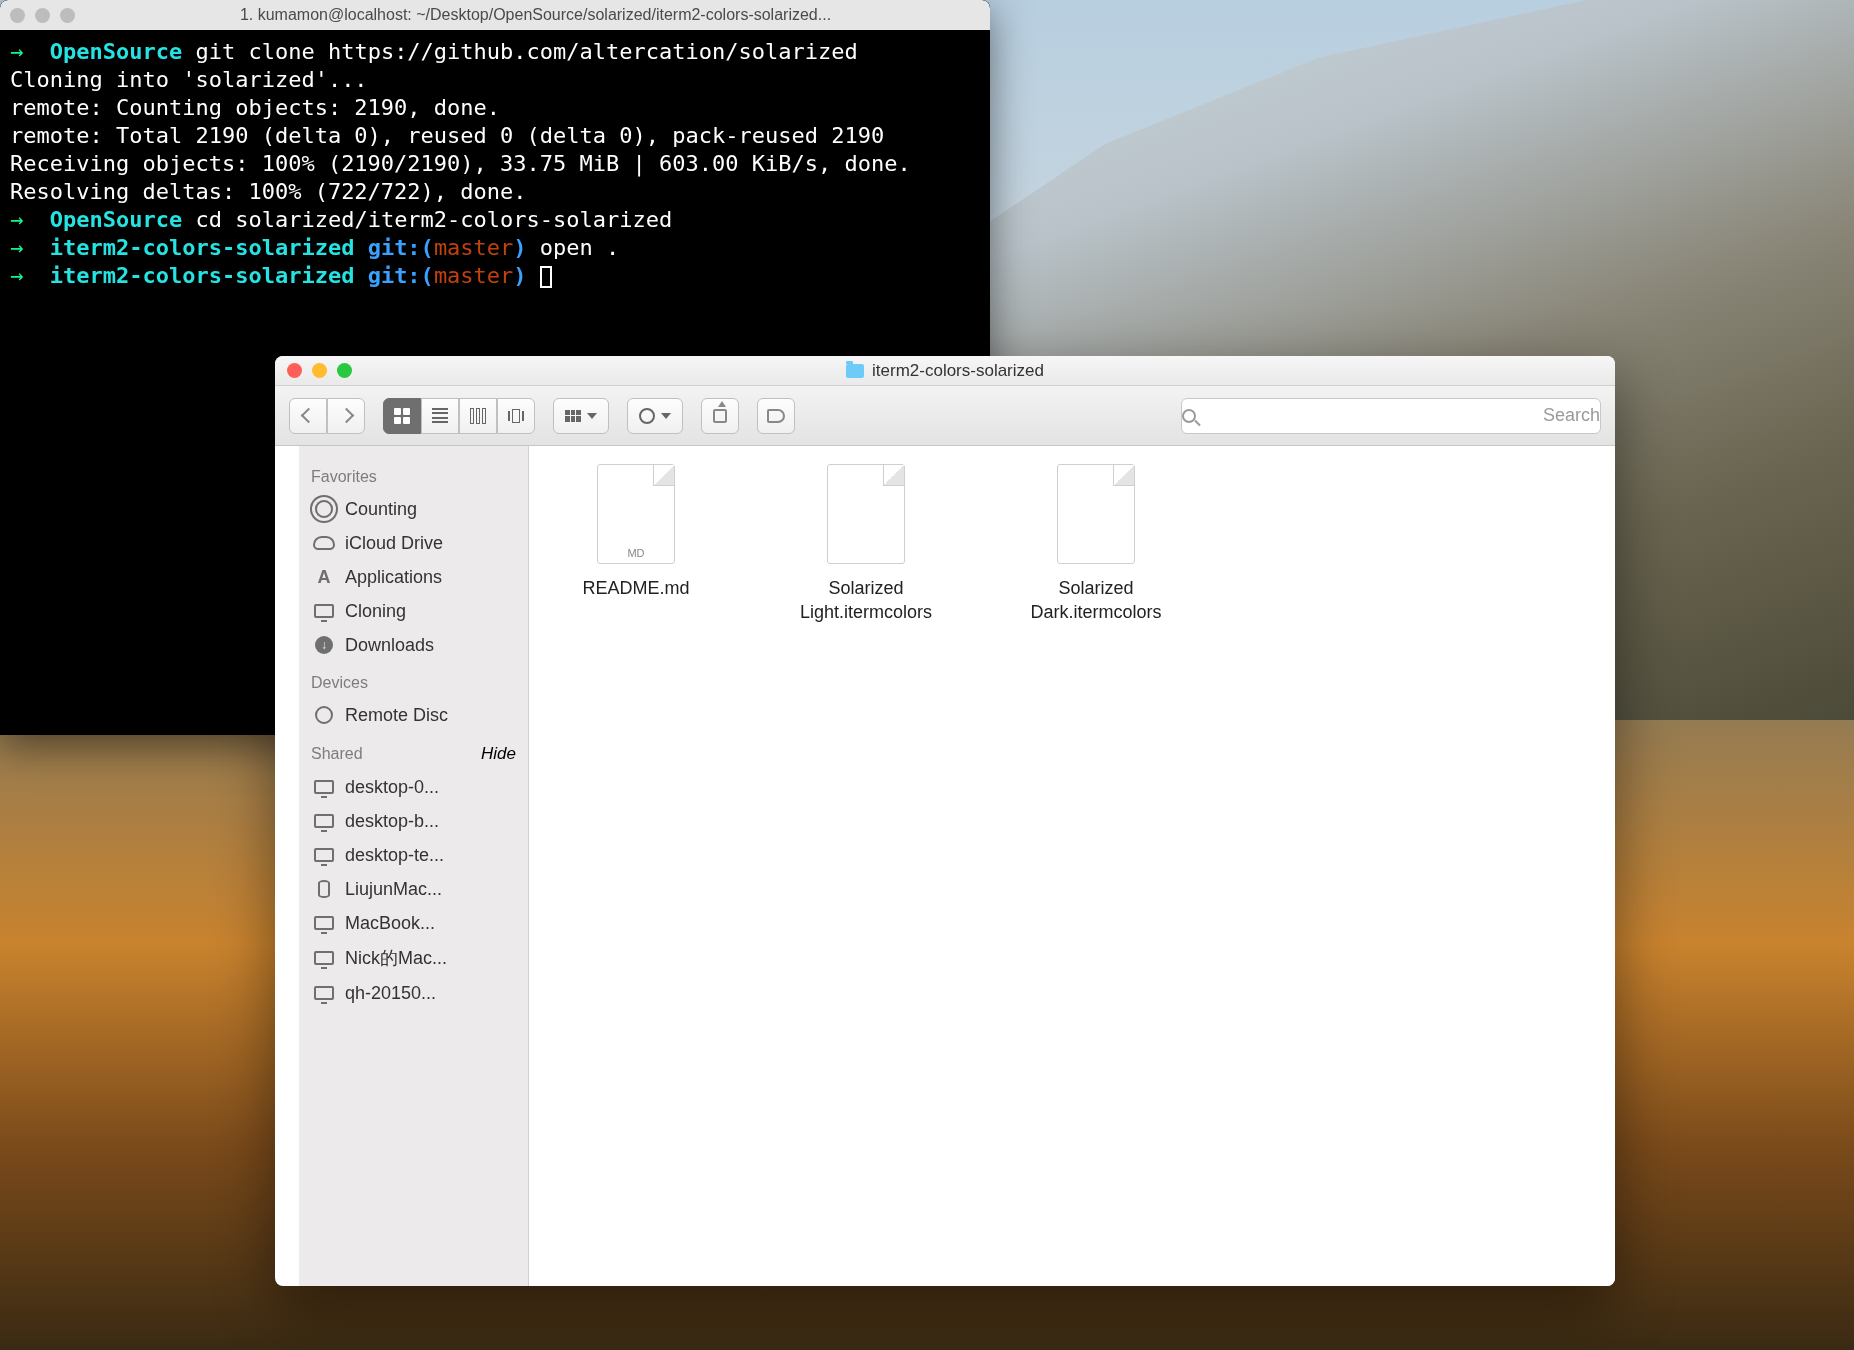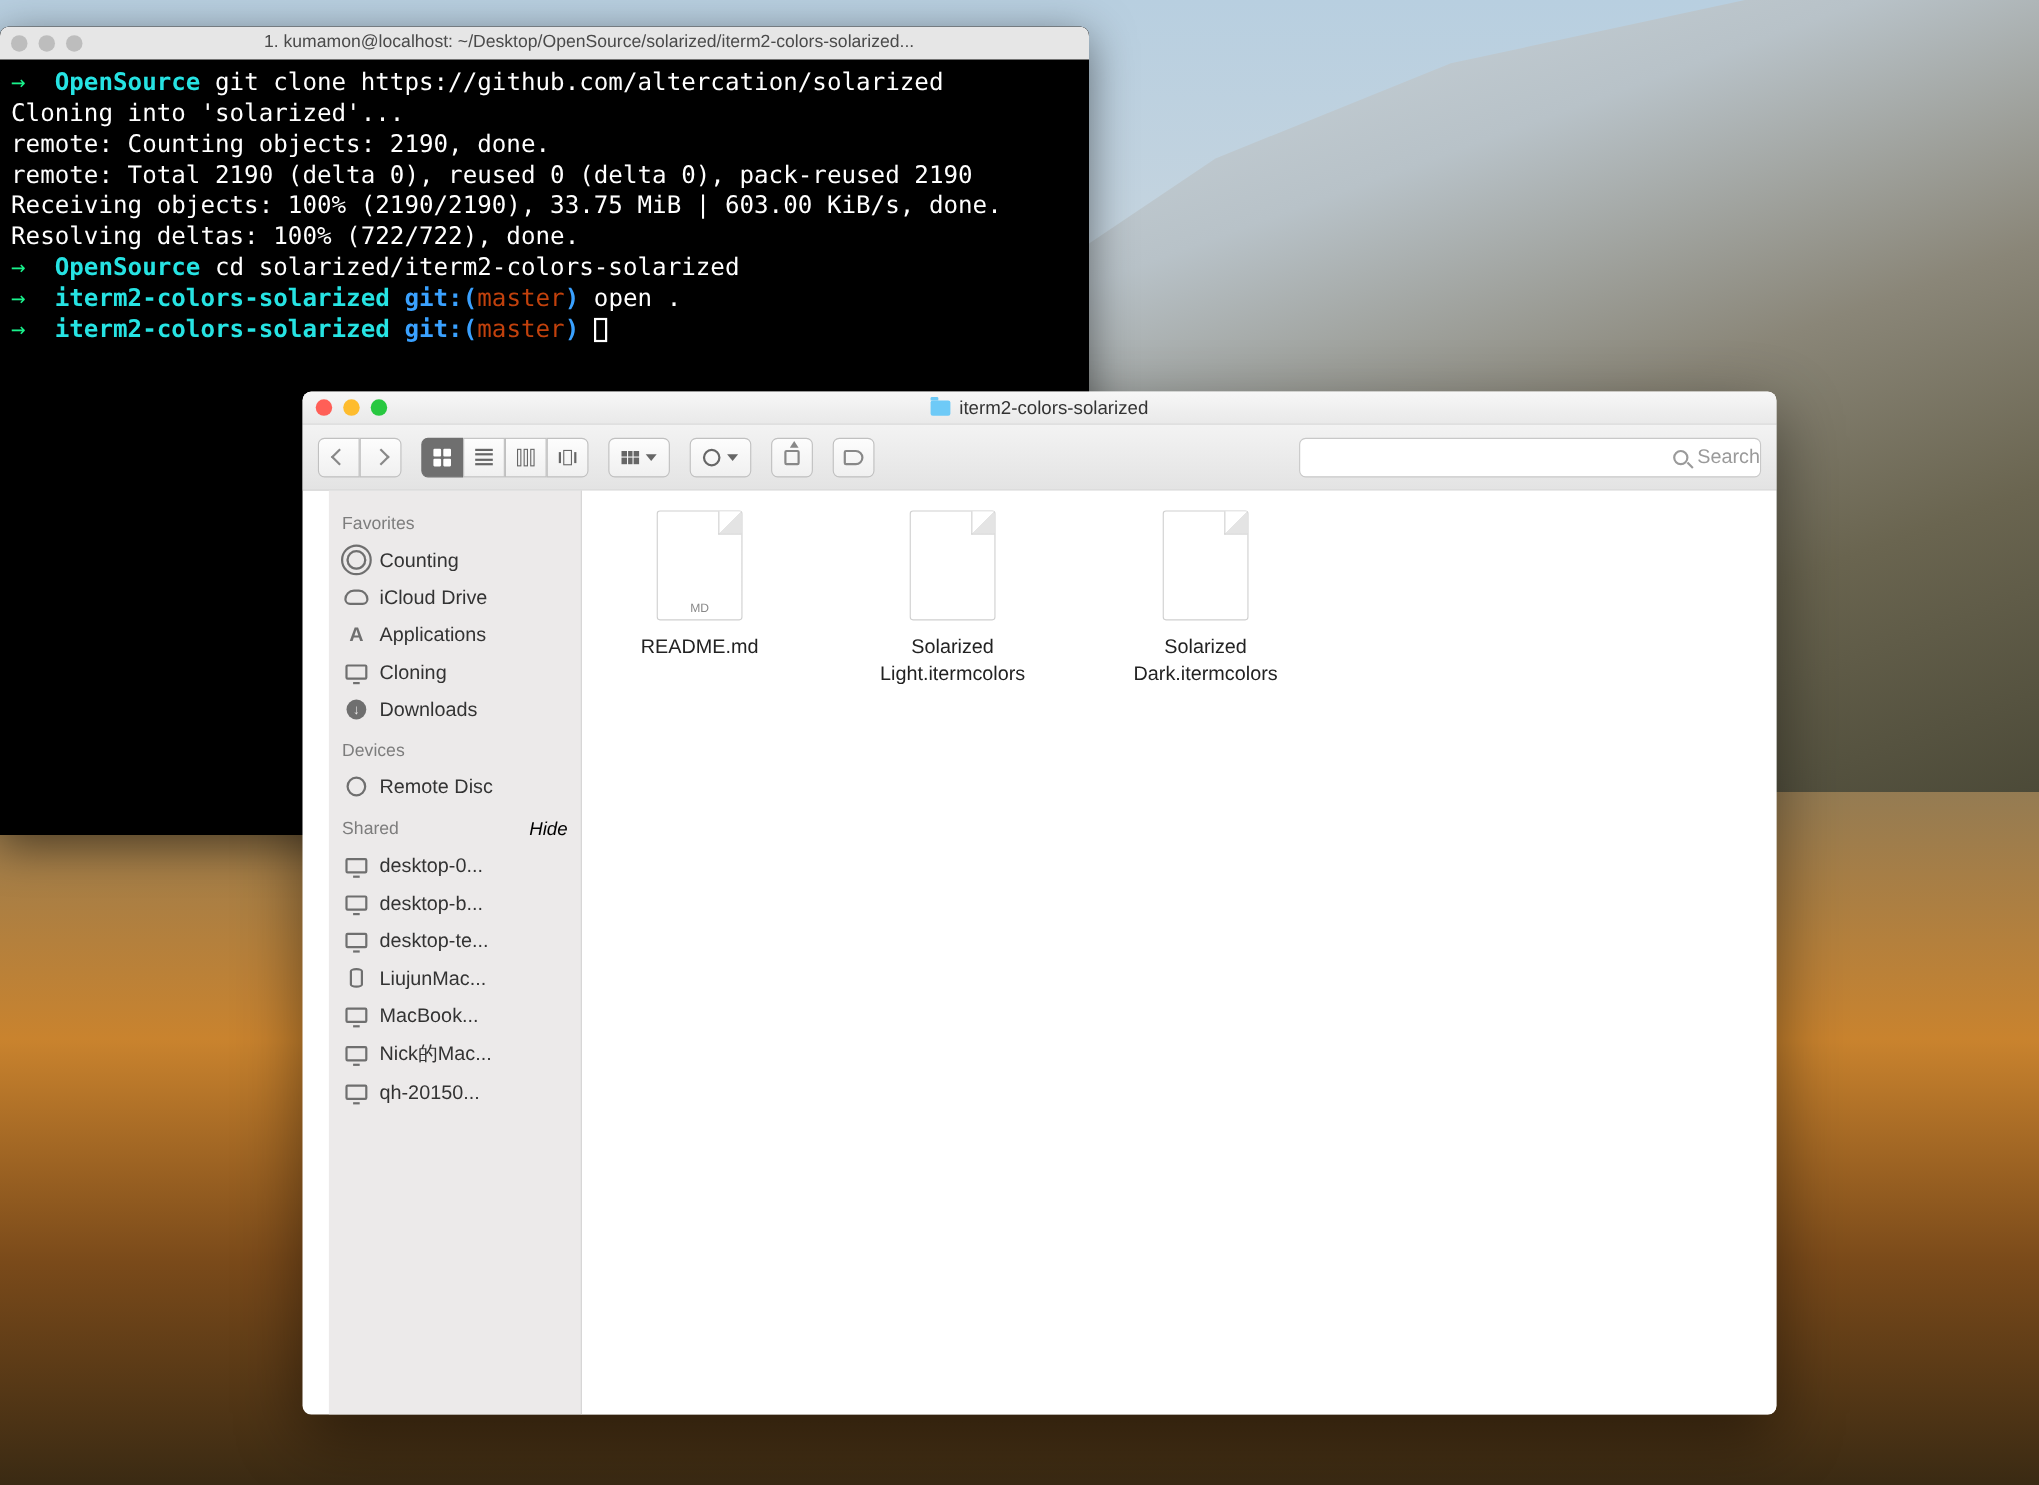--- a/index.html
+++ b/index.html
@@ -1,20 +1,20 @@
 <!DOCTYPE html>
 <html><head>
 <meta charset="utf-8">
 <style>
   * { margin:0; padding:0; box-sizing:border-box; }
   html,body{width:1854px;height:1350px;overflow:hidden;font-family:-apple-system,"Helvetica Neue",Arial,sans-serif;}
   .desktop{position:relative;width:1854px;height:1350px;background:linear-gradient(to bottom,#b8cfe0 0%,#cfd8de 30%,#8a7a5a 50%,#c9832e 70%,#7a4a1a 85%,#3a2a13 100%);}
   .mountain{position:absolute;top:0;right:0;width:1070px;height:720px;background:linear-gradient(160deg,#d0dbe3 0%,#b8c2c8 30%,#8a8678 55%,#6a6550 75%,#4c4a38 100%);clip-path:polygon(0 55%,15% 35%,30% 20%,50% 8%,75% 0,100% 0,100% 100%,0 100%);}
   
-  .terminal{position:absolute;top:0;left:0;width:990px;height:735px;background:#000;border-radius:8px 8px 0 0;box-shadow:0 10px 40px rgba(0,0,0,.5);z-index:1;overflow:hidden;margin-top:24px;}
+  .terminal{position:absolute;top:0;left:0;width:990px;height:735px;background:#000;border-radius:8px 8px 0 0;box-shadow:0 10px 40px rgba(0,0,0,.5);z-index:1;overflow:hidden;}
   .term-titlebar{height:30px;background:#e6e6e6;border-radius:8px 8px 0 0;display:flex;align-items:center;padding:0 10px;color:#4a4a4a;font-size:16px;position:relative;}
   .traffic{display:flex;gap:10px;margin-right:16px;}
   .tl{width:15px;height:15px;border-radius:50%;background:#bdbdbd;}
   .term-title{flex:1;text-align:center;overflow:hidden;white-space:nowrap;text-overflow:ellipsis;}
   .term-body{font-family:Menlo,Monaco,Consolas,monospace;font-size:22px;line-height:28px;color:#fff;padding:8px 10px;white-space:pre;}
   .arrow{color:#19f28c;}
   .cy{color:#26e3e3;font-weight:bold;}
   .bl{color:#3aa1ff;font-weight:bold;}
   .rd{color:#c2410c;}
   .cursor{display:inline-block;width:12px;height:22px;border:2px solid #fff;vertical-align:middle;}
@@ -32,21 +32,21 @@
   .tbtn:last-child{border-radius:0 6px 6px 0;}
   .tbtn.single{border-radius:6px;}
   .tbtn.active{background:#6f6f6f;color:#fff;border-color:#6f6f6f;}
   .chev::before{content:"";width:9px;height:9px;border-left:2px solid #888;border-bottom:2px solid #888;display:inline-block;}
   .chev.l::before{transform:rotate(45deg);} .chev.r::before{transform:rotate(-135deg);}
   .gear{width:16px;height:16px;border:2px solid #666;border-radius:50%;position:relative;}
   .dd-caret{width:0;height:0;border-left:5px solid transparent;border-right:5px solid transparent;border-top:6px solid #666;margin-left:6px;}
   .share{width:14px;height:14px;border:2px solid #888;border-radius:2px;position:relative;}
   .share::before{content:"";position:absolute;left:3px;top:-10px;width:0;height:0;border-left:4px solid transparent;border-right:4px solid transparent;border-bottom:6px solid #888;}
   .tag-ico{width:18px;height:14px;border:2px solid #888;border-radius:3px 10px 10px 3px;}
-  .search{flex:1;max-width:420px;margin-left:auto;height:36px;border:1px solid #c8c8c8;border-radius:6px;background:#fff;display:flex;align-items:center;justify-content:flex-end;color:#9a9a9a;font-size:18px;gap:8px;}
+  .search{flex:1;max-width:420px;margin-left:auto;height:36px;border:1px solid #c8c8c8;border-radius:6px;background:#fff;display:flex;align-items:center;justify-content:space-between;color:#9a9a9a;font-size:18px;gap:8px;}
   .mag{width:14px;height:14px;border:2px solid #9a9a9a;border-radius:50%;position:relative;}
   .mag::after{content:"";position:absolute;width:7px;height:2px;background:#9a9a9a;left:10px;top:11px;transform:rotate(45deg);}
   .finder-body{display:flex;flex:1;min-height:0;padding-left:24px;}
   .sidebar{width:230px;background:#eceaea;border-right:1px solid #d0d0d0;padding:10px 8px;font-size:18px;overflow:hidden;}
   .side-head{color:#7d7d7d;font-size:16px;margin:12px 4px 6px;font-weight:500;display:flex;justify-content:space-between;align-items:center;}
   .side-item{display:flex;align-items:center;gap:10px;color:#333;padding:6px 6px;border-radius:4px;white-space:nowrap;overflow:hidden;text-overflow:ellipsis;}
   .sico{width:22px;height:22px;display:flex;align-items:center;justify-content:center;color:#6f6f6f;flex:none;}
   .sic-circ{width:18px;height:18px;border:2px solid #6f6f6f;border-radius:50%;}
   .sic-mon{width:20px;height:14px;border:2px solid #6f6f6f;border-radius:2px;position:relative;}
   .sic-mon::after{content:"";position:absolute;left:5px;top:14px;width:6px;height:2px;background:#6f6f6f;}

